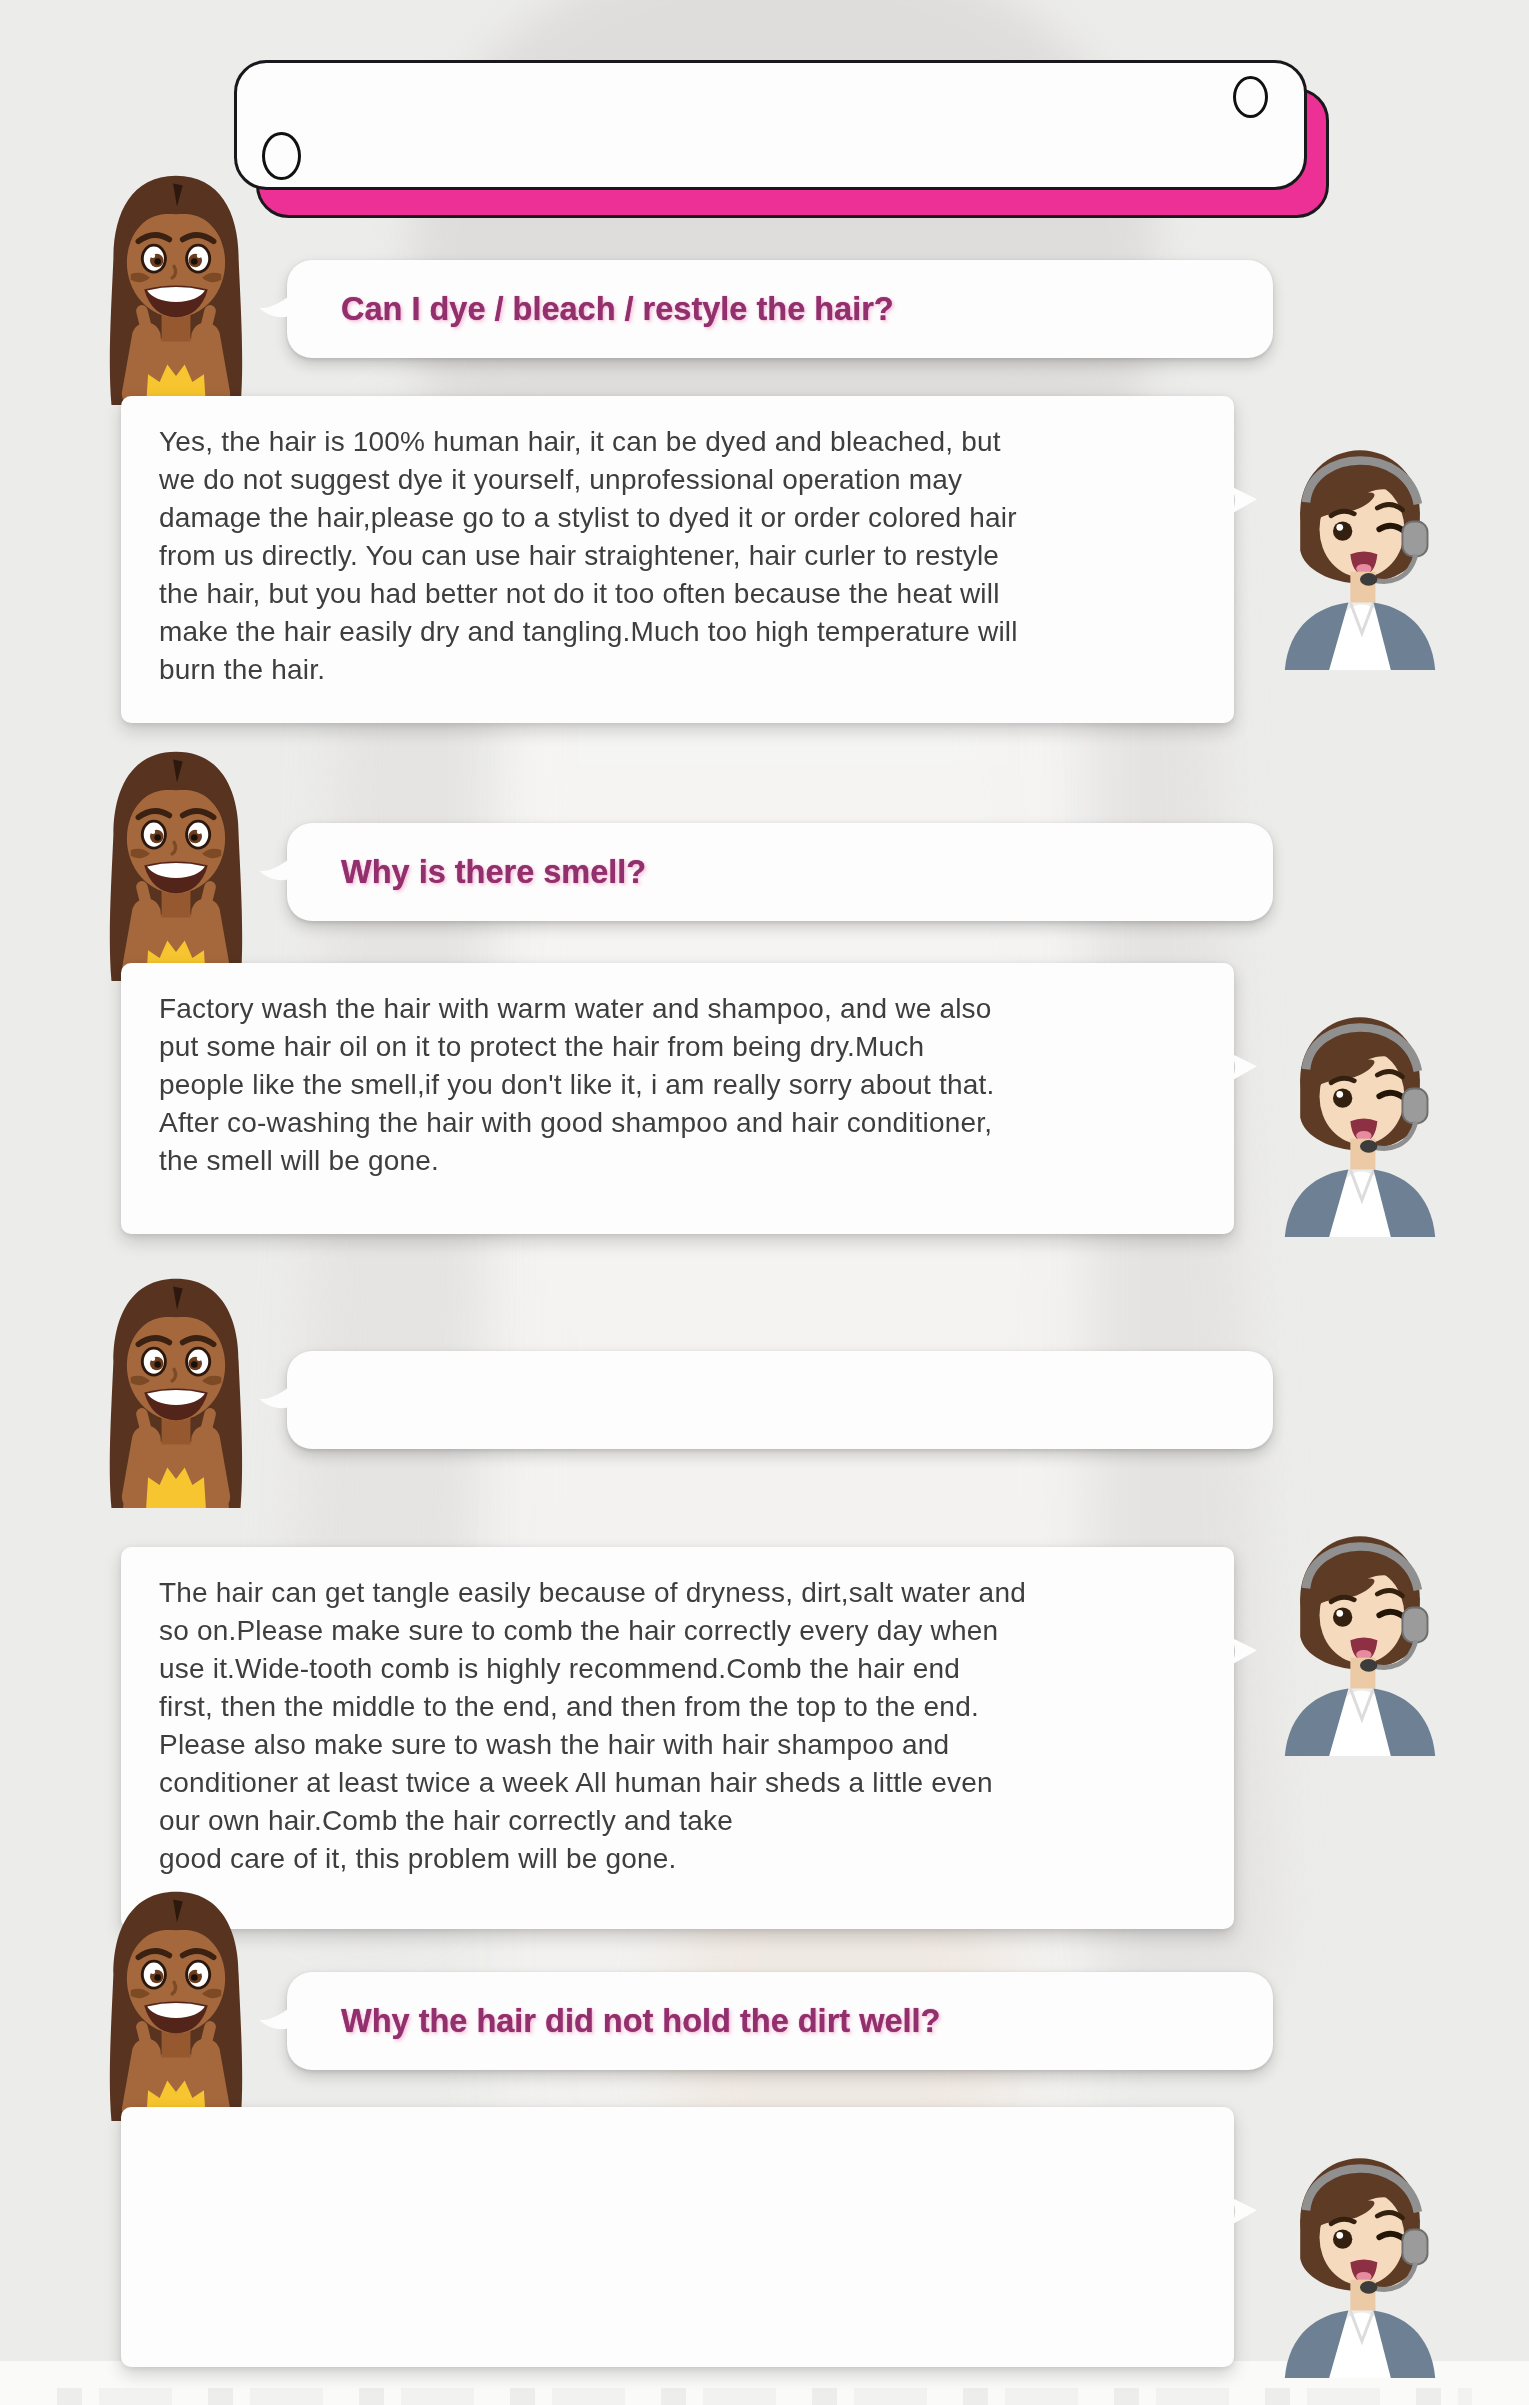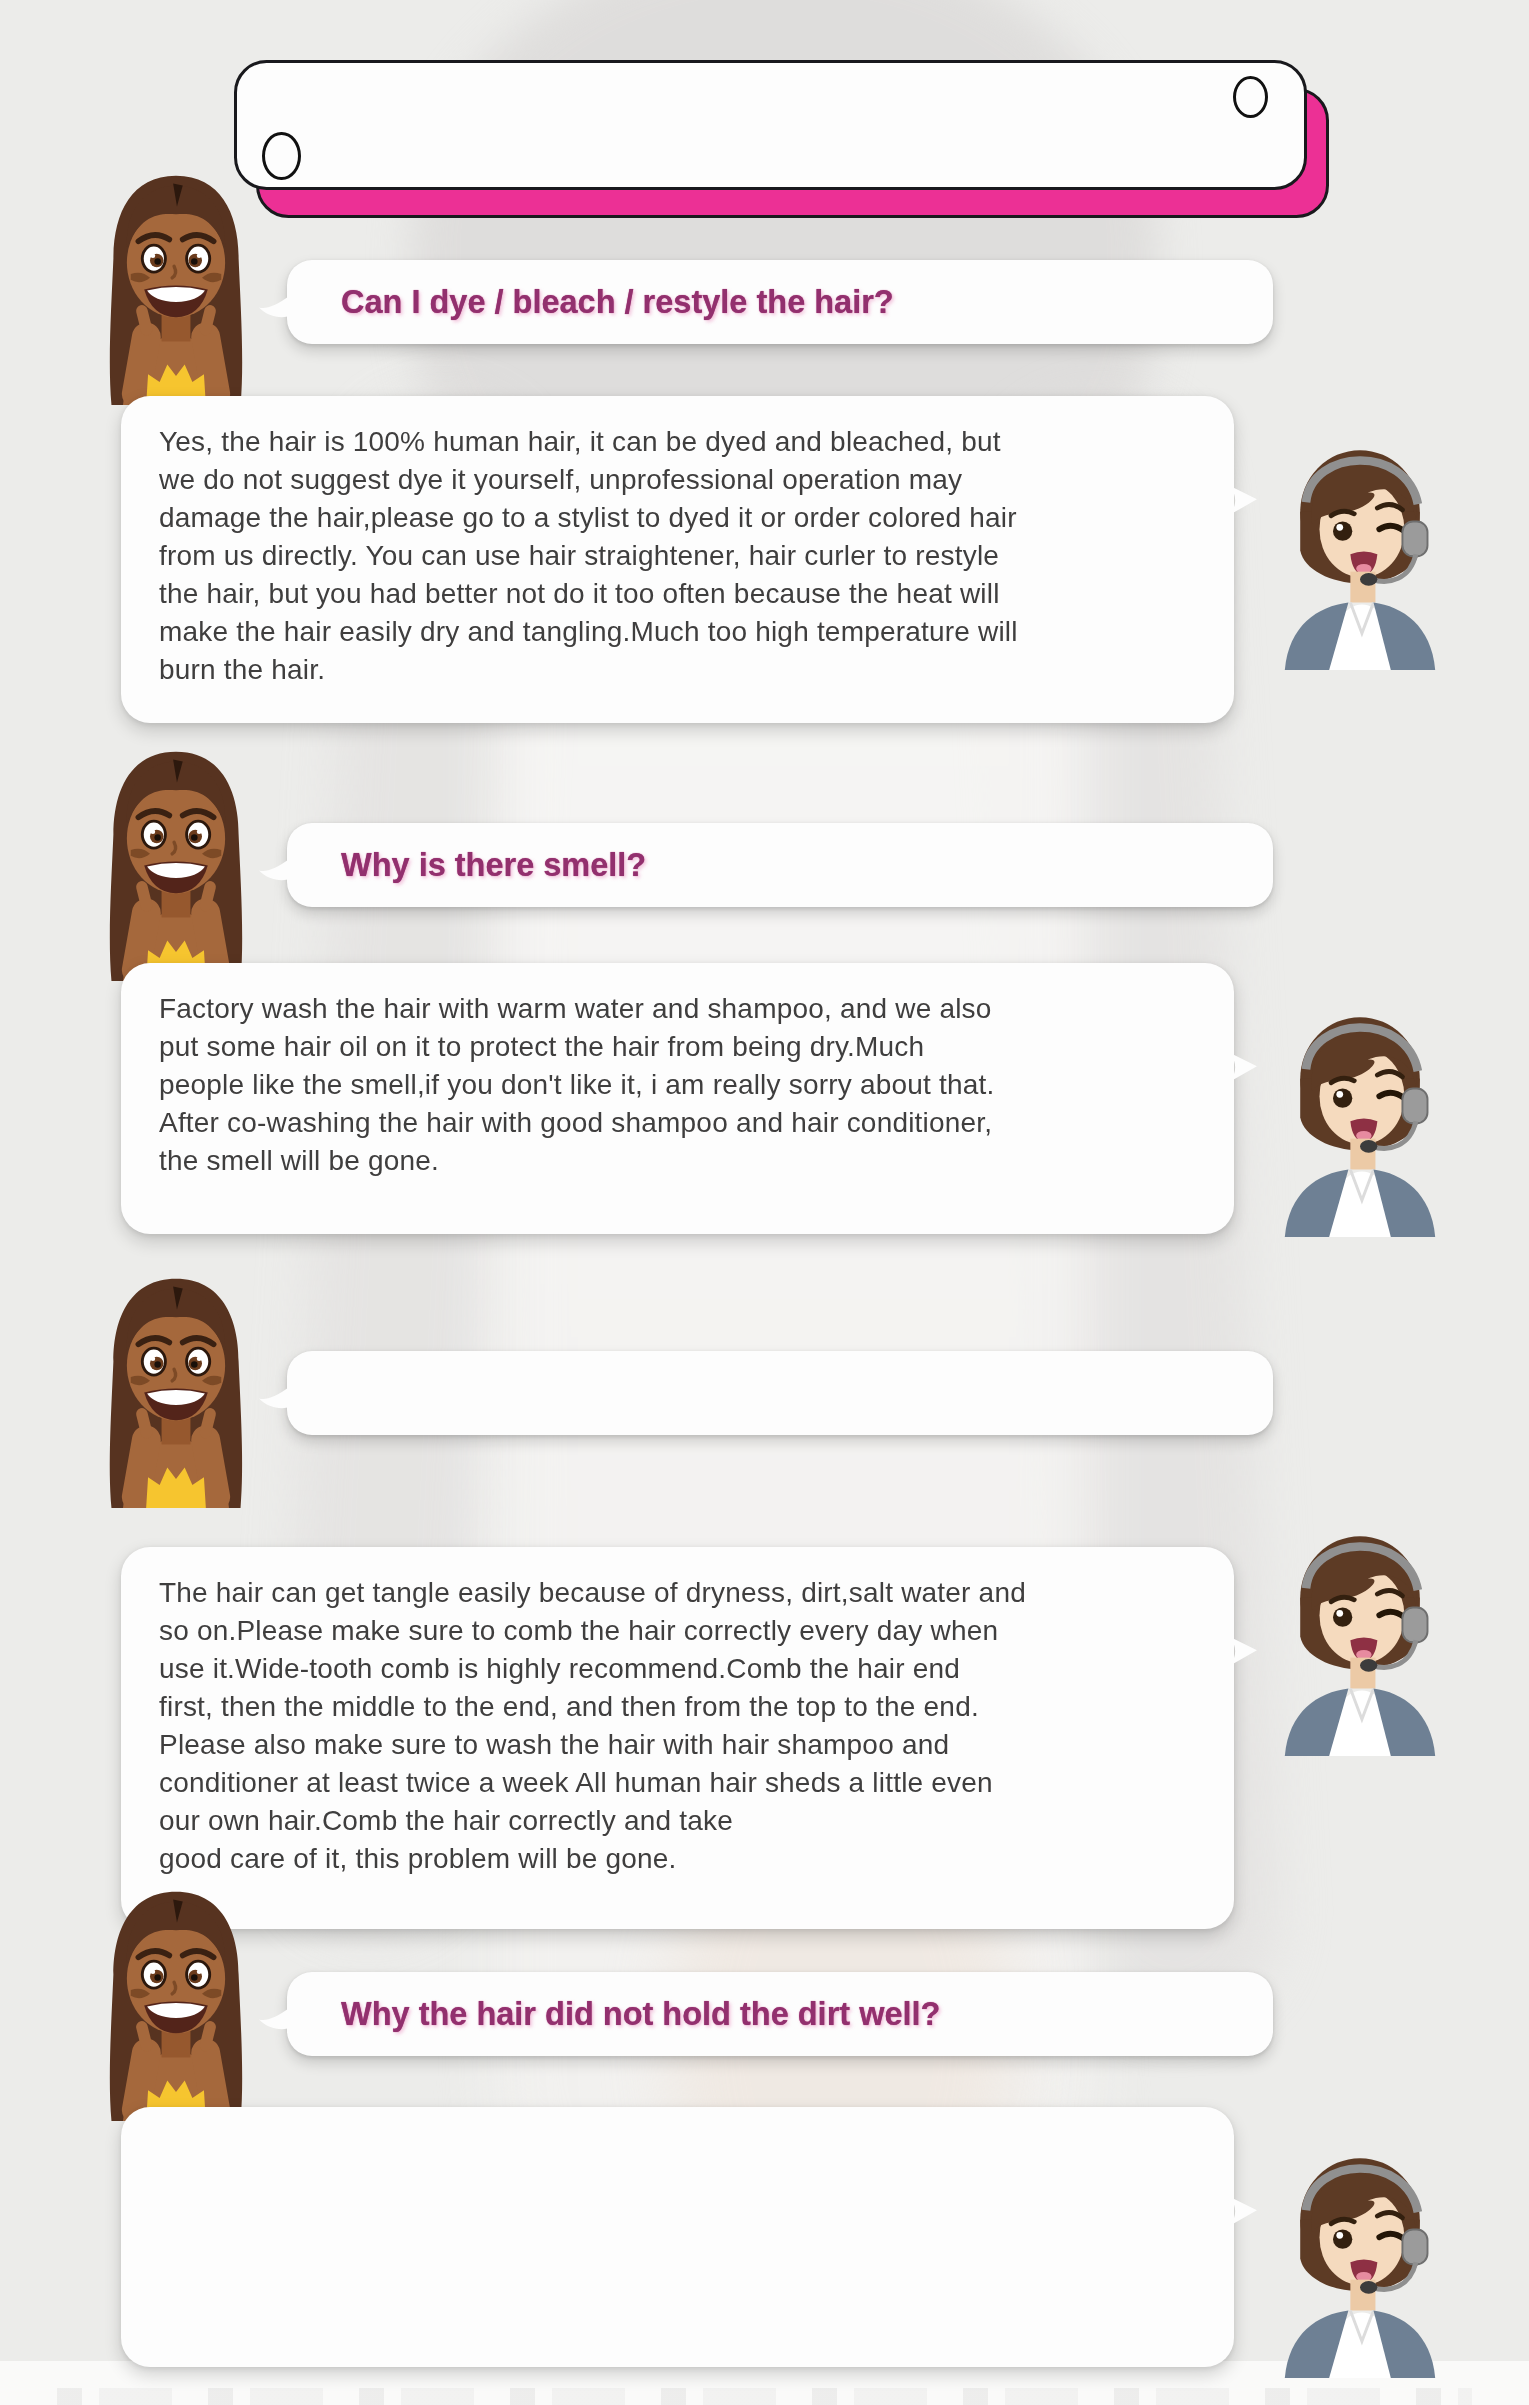--- a/index.html
+++ b/index.html
@@ -36,34 +36,34 @@
     text-shadow:2.9px 2.9px 0 var(--title-shadow,#7e2b49),4.8px 5.7px 4.8px rgba(0,0,0,.25);
   }
   .hole{position:absolute;background:#fdfdfd;border:3.8px solid #111;border-radius:50%;}
   .hole-left{left:25px;top:69px;width:32.5px;height:42px;}
   .hole-right{right:36px;top:13.4px;width:29px;height:36px;}
 
   
   .qa .cust{position:absolute;left:88px;width:176px;height:235px;z-index:2;}
   .qa .agent{position:absolute;left:1271px;width:178px;height:243px;z-index:2;}
   .qbubble{
-    position:absolute;left:287px;width:986px;height:84px;z-index:2;
+    position:absolute;left:287px;width:986px;height:98px;z-index:2;
     background:var(--card-white,#fdfdfd);border-radius:25px;
     box-shadow:0 6.7px 13.4px rgba(0,0,0,.16),0 1.9px 3.8px rgba(0,0,0,.10);
     display:flex;align-items:center;padding:0 29px 0 54px;box-sizing:border-box;
   }
   .qbubble .q-text{
     font-size:32.5px;font-weight:700;color:var(--question-text,#92306e);
     text-shadow:0 0 1px #b0447f,1.9px 1.9px 3.8px rgba(226,91,163,.35);
     white-space:nowrap;
   }
   .qtail{position:absolute;left:-29px;top:32.5px;width:32.5px;height:29px;}
   .abox{
     position:absolute;left:121px;width:1113px;z-index:2;
-    background:var(--card-white,#fdfdfd);border-radius:29px;
+    background:var(--card-white,#fdfdfd);border-radius:10px;
     box-shadow:0 7.6px 17px rgba(0,0,0,.16),0 1.9px 4.8px rgba(0,0,0,.08);
     padding:27px 34px 18px 38px;box-sizing:border-box;
   }
   .abox p{
     margin:0;font-size:28px;font-weight:400;line-height:38px;
     color:var(--answer-text,#3f3e3e);white-space:pre-line;letter-spacing:0.2px;
   }
   .atail{position:absolute;right:-25px;top:88px;width:29px;height:32.5px;}
 
   .qa1 .cust{top:170px}.qa1 .qbubble{top:260px}.qa1 .abox{top:396px;min-height:327px}.qa1 .agent{top:427px}

